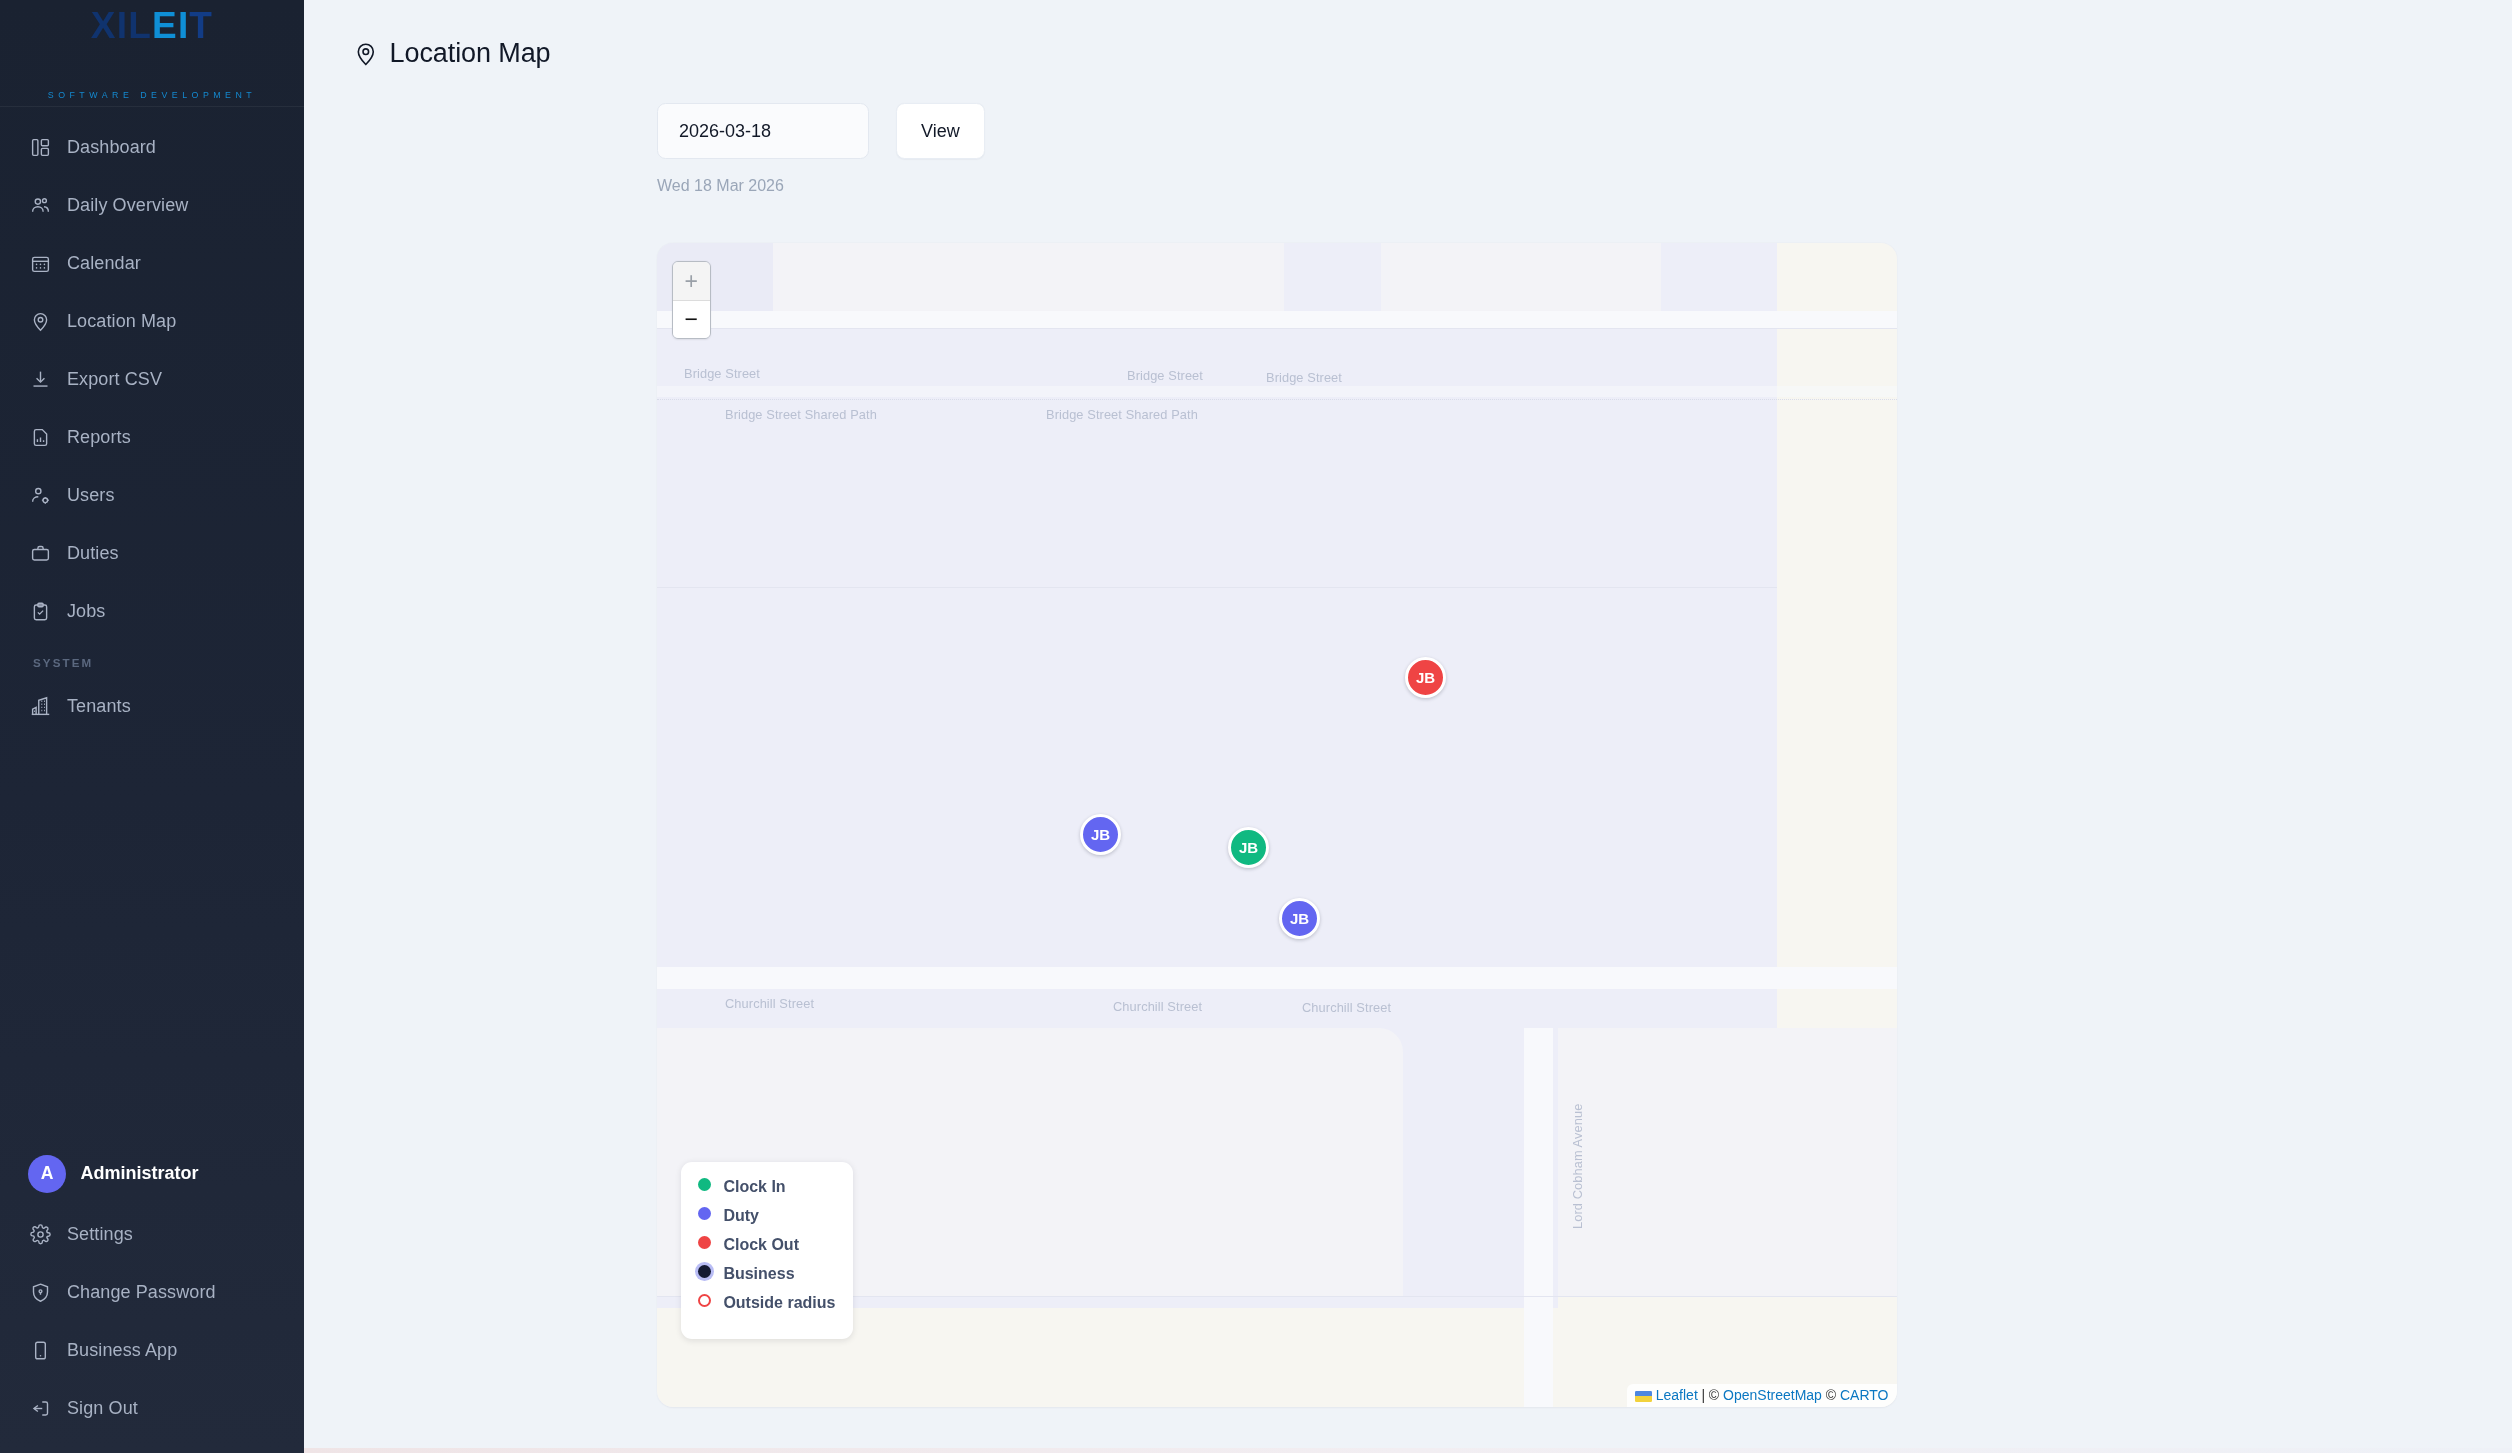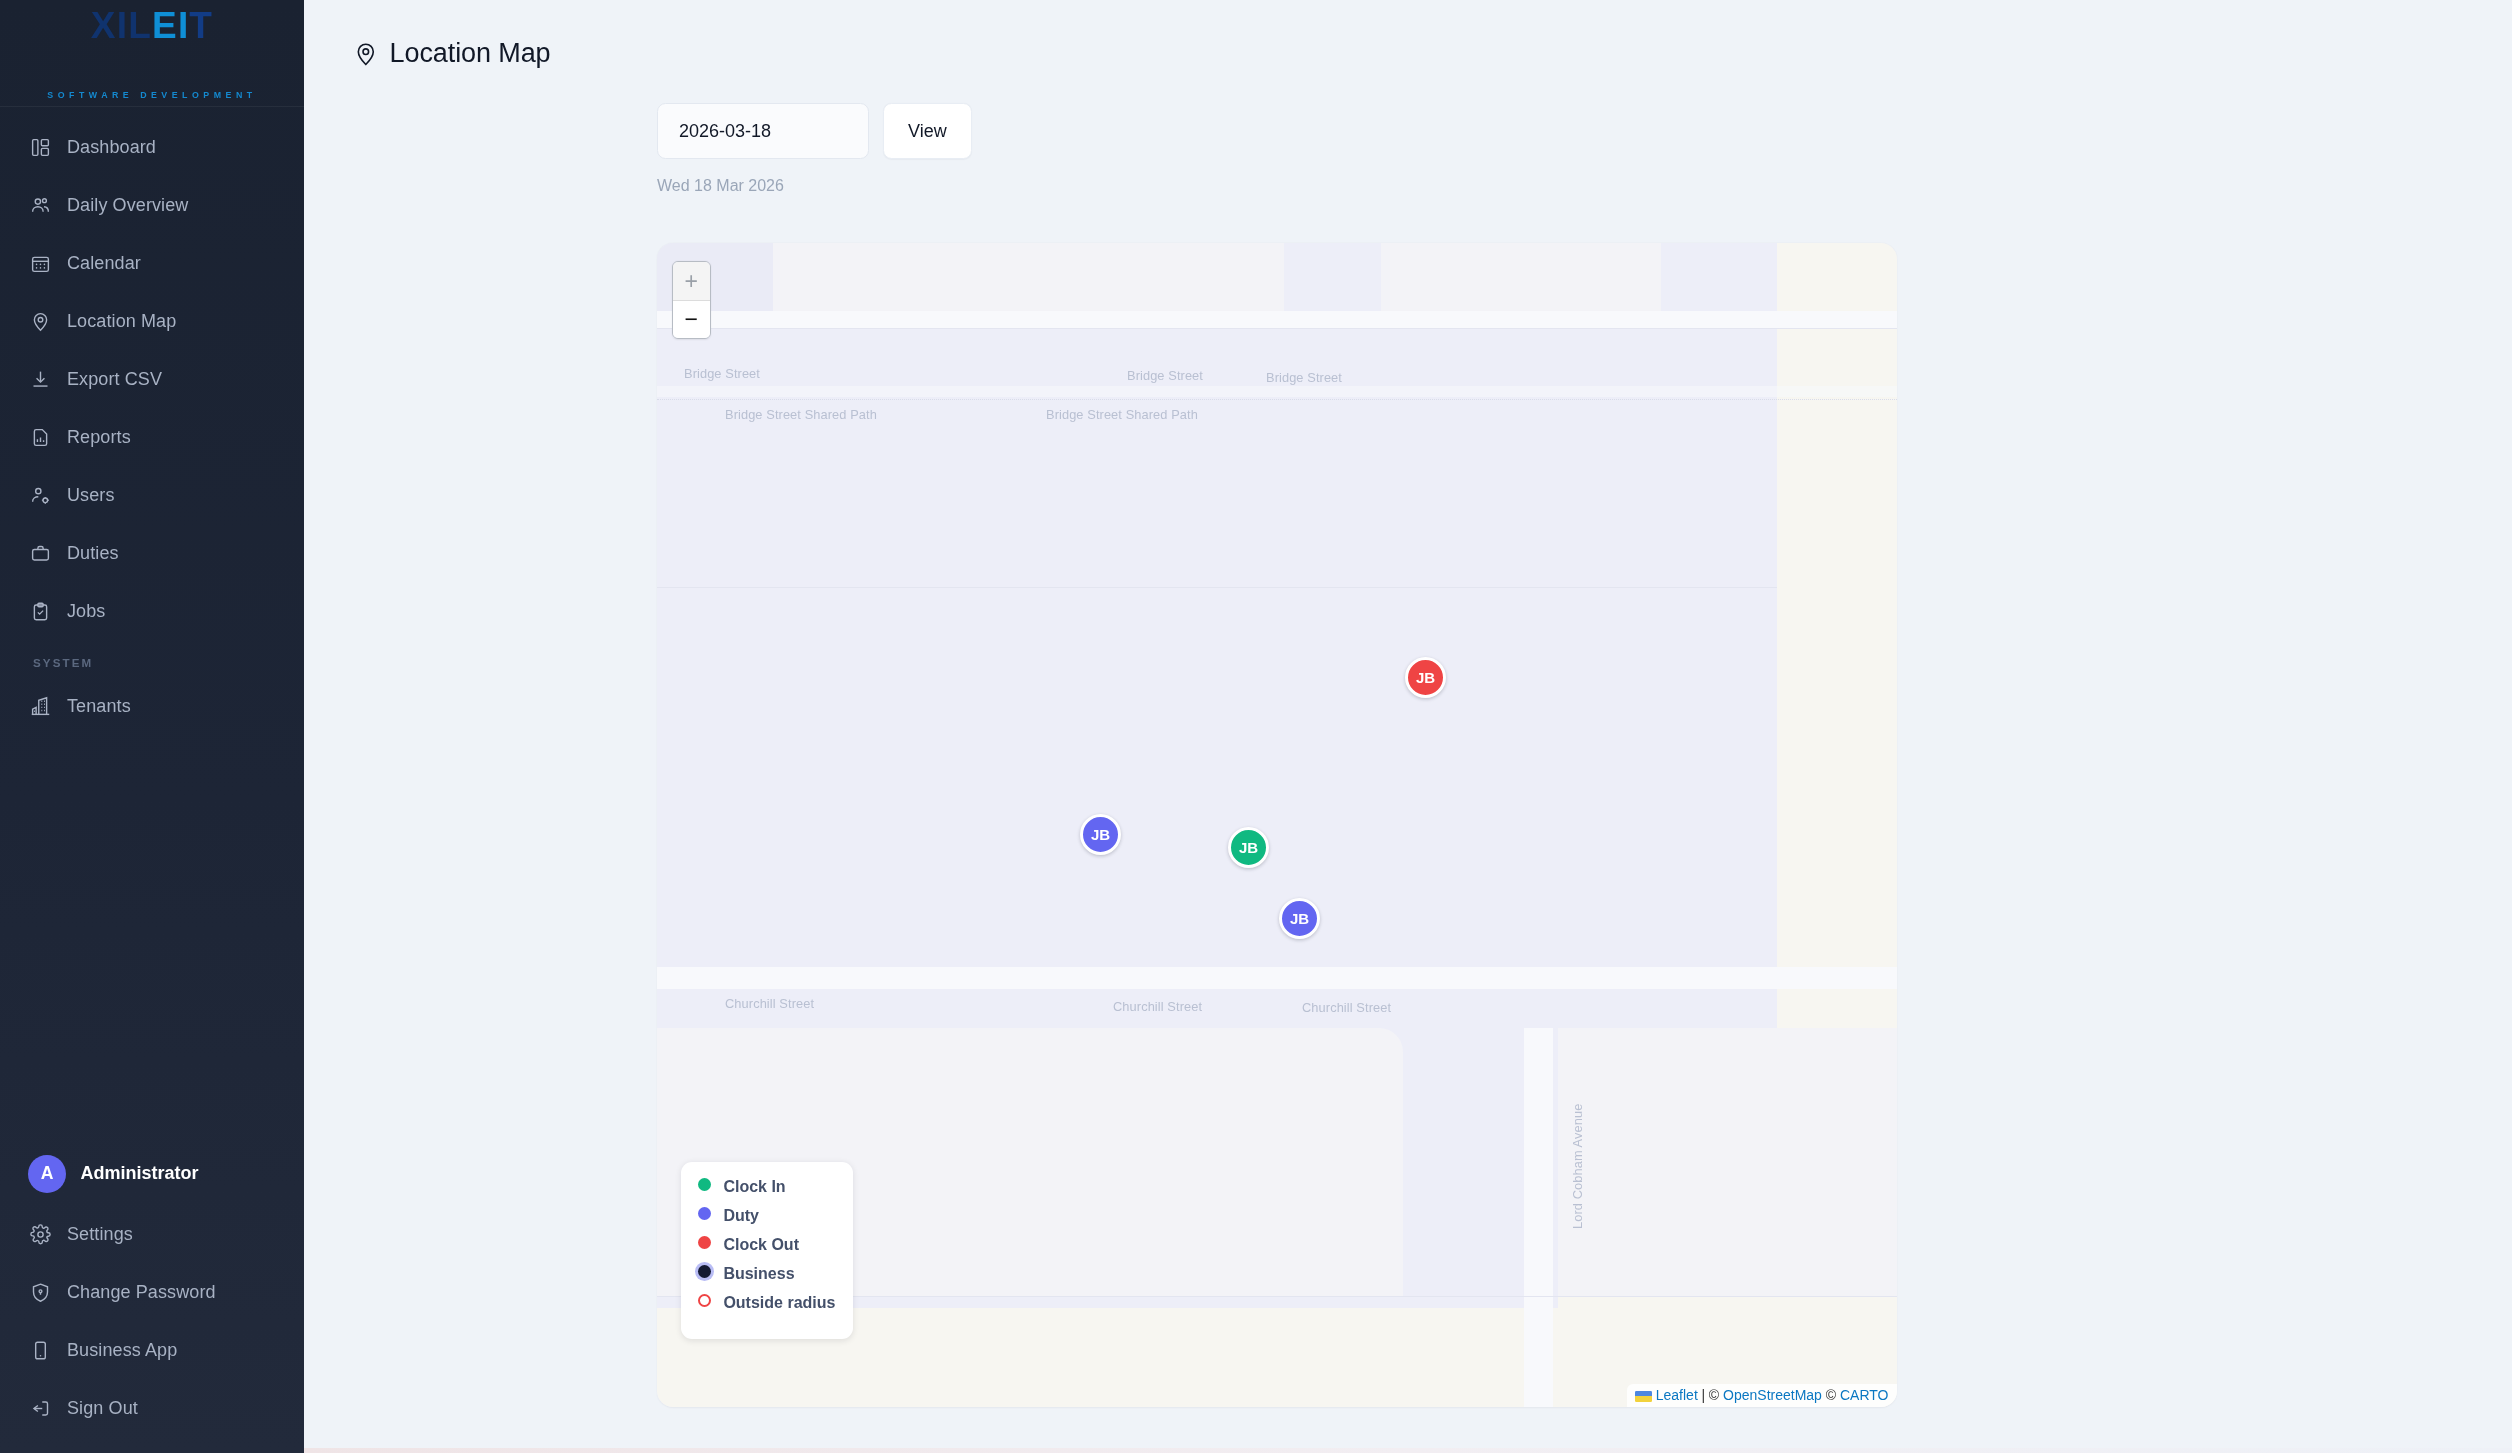--- a/index.html
+++ b/index.html
@@ -32,21 +32,21 @@
     font-size: 37px; font-weight: 700; letter-spacing: 1.2px;
     line-height: 1;
     display: flex; align-items: center;
   }
   .logo-word .seg-dark { color: #10336e; }
   .logo-word .seg-mid  { color: #123c86; }
   .logo-word .seg-lt   { color: #0f8fd6; }
   .logo-sub {
     margin-top: 6px;
     font-size: 8.8px; letter-spacing: 4.5px;
-    color: #1489cf; font-weight: 700;
+    color: #1489cf; font-weight: 400;
   }
   #nav-main { padding-top: 11px; }
   .nav-item {
     display: flex; align-items: center;
     height: 58px; padding-left: 30px; gap: 16px;
     color: #a8b2c4; font-size: 18px; font-weight: 400;
     cursor: pointer; letter-spacing: 0.1px;
   }
   .nav-item .ico { width: 21px; height: 21px; flex: 0 0 21px;
     display:flex;align-items:center;justify-content:center;}
@@ -79,21 +79,21 @@
     background: #eff3f8;
   }
   #page-title-row {
     display: flex; align-items: center; gap: 11px;
     padding: 38px 0 0 49px;
   }
   #page-title-row .pin { width: 25.6px; height: 25.6px; flex:0 0 25.6px; }
   #page-title { font-size: 27px; font-weight: 400; color: #111827; letter-spacing: -0.1px; }
 
   #controls-row {
-    display: flex; align-items: center; gap: 14px;
+    display: flex; align-items: center; gap: 27px;
     padding: 34px 0 0 353px;
   }
   #date-input {
     width: 212px; height: 56px;
     background: #fafbfd;
     border: 0.6px solid #e3e8f0;
     border-radius: 8.5px;
     display: flex; align-items: center;
     padding-left: 21px;
     font-size: 18px; color: #111827;

